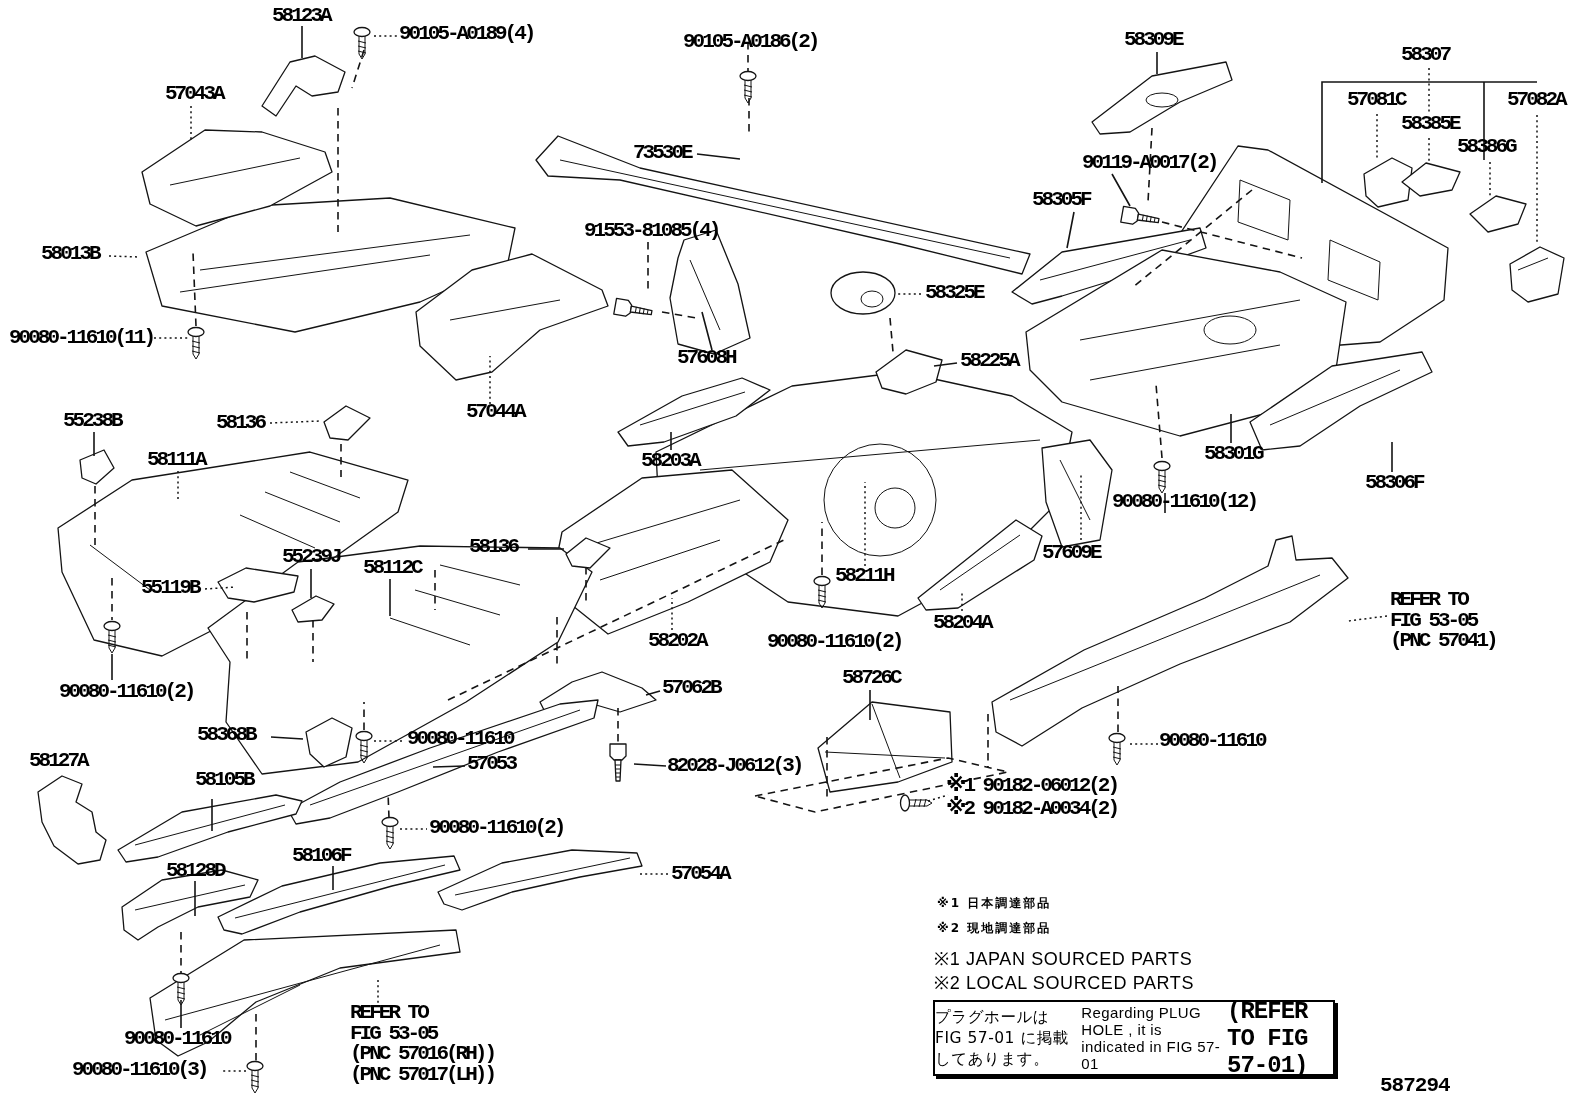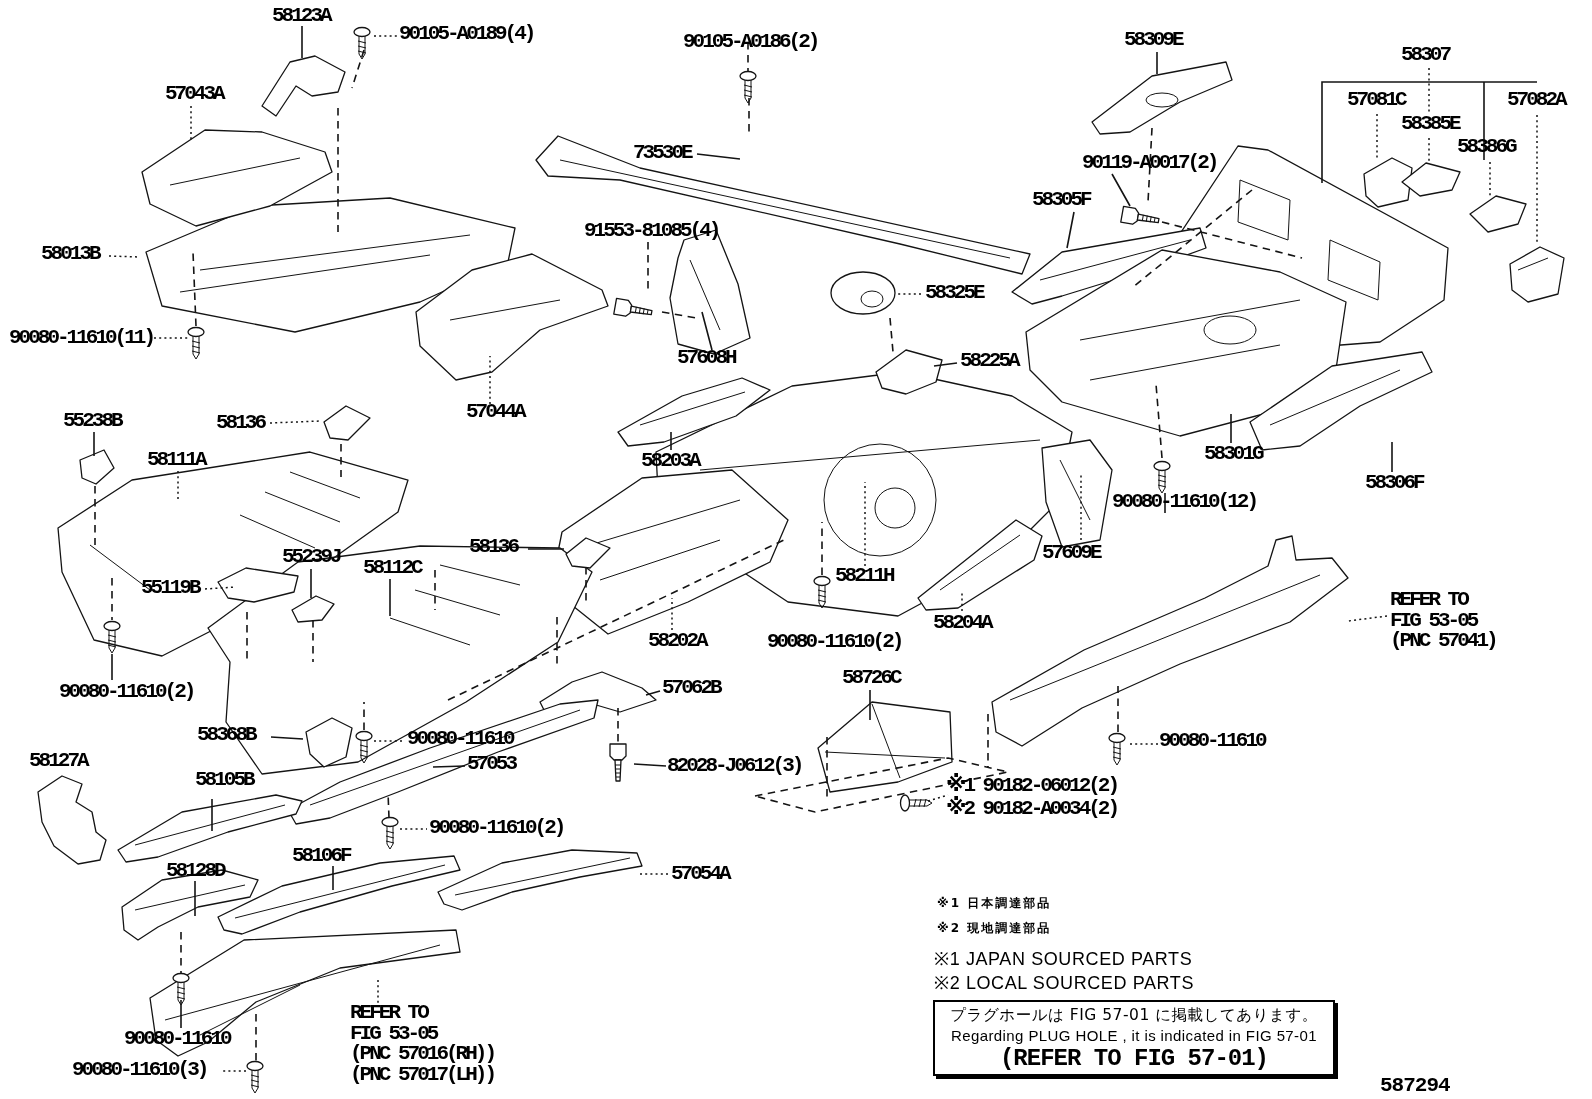--- a/index.html
+++ b/index.html
@@ -8,21 +8,21 @@
   .p{fill:#fff;stroke:#141414;stroke-width:1.3;stroke-linejoin:round}
   .d{fill:none;stroke:#141414;stroke-width:1}
   .ln{fill:none;stroke:#141414;stroke-width:1.6}
   .dot{fill:none;stroke:#141414;stroke-width:1.5;stroke-dasharray:2 3.2}
   .dash{fill:none;stroke:#141414;stroke-width:1.6;stroke-dasharray:7.5 5.5}
   .lbl{position:absolute;font-family:"Liberation Mono","DejaVu Sans Mono","DejaVu Sans",monospace;
        font-weight:bold;font-size:21px;letter-spacing:-3px;line-height:20.5px;white-space:pre;color:#000}
   .jpnote{position:absolute;font-family:"DejaVu Sans",sans-serif;font-weight:600;font-size:12px;letter-spacing:2px;white-space:pre}
   .ennote{position:absolute;font-family:"Liberation Sans",sans-serif;font-weight:400;font-size:18px;letter-spacing:.6px;white-space:pre}
   .plugbox{position:absolute;left:933px;top:1000px;width:398px;height:72px;border:2px solid #000;
-       box-shadow:3px 3px 0 0 #000;background:#fff;display:flex;flex-direction:column;justify-content:center;align-items:center;gap:1px}
+       box-shadow:3px 3px 0 0 #000;background:#fff;display:flex;flex-direction:row;justify-content:center;align-items:center;gap:1px}
   .plugbox .l1{font-family:"DejaVu Sans",sans-serif;font-size:15.5px;letter-spacing:.5px}
   .plugbox .l2{font-family:"Liberation Sans",sans-serif;font-size:15px;letter-spacing:.4px}
   .plugbox .l3{font-family:"Liberation Mono","DejaVu Sans Mono",monospace;font-weight:bold;font-size:24px;letter-spacing:-1px}
 </style>
 </head>
 <body>
 
 <div id="stage">
 
   <svg width="1592" height="1099" viewBox="0 0 1592 1099">

